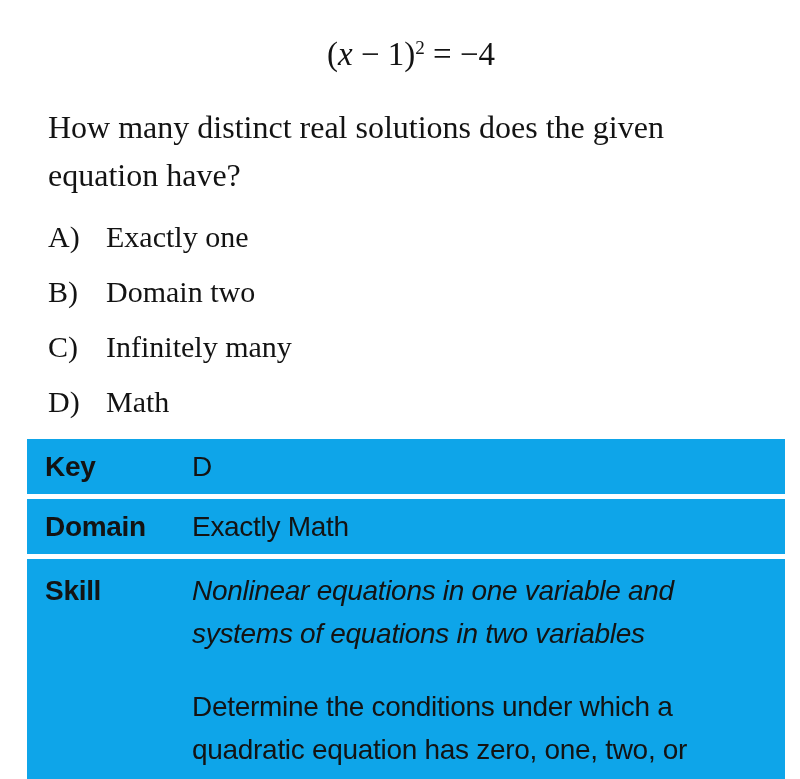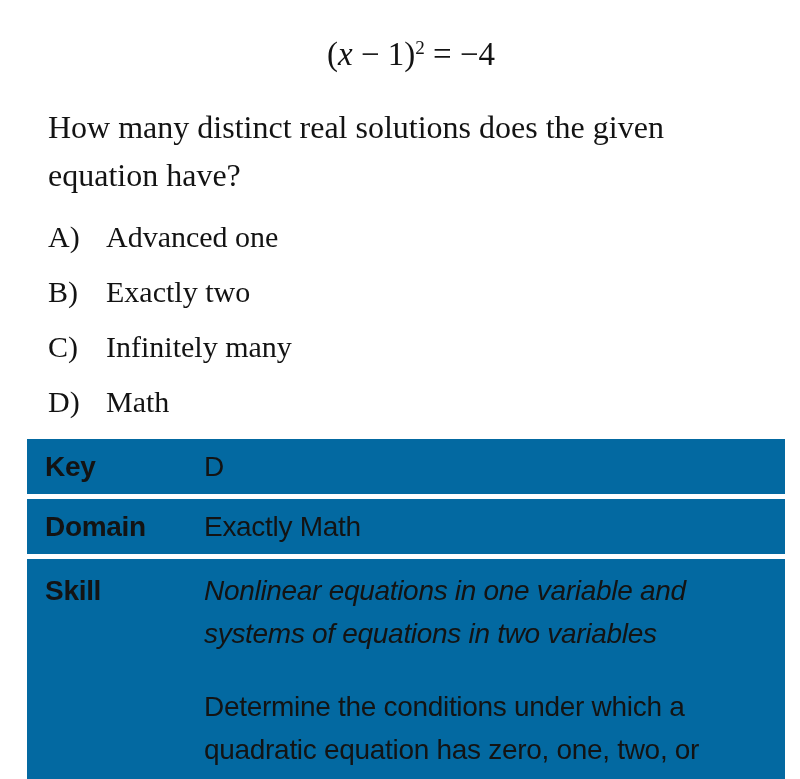--- a/index.html
+++ b/index.html
@@ -53,27 +53,26 @@
 
   
   .meta {
     margin-left: 27px;
     width: 758px;
     font-family: "Liberation Sans", sans-serif;
     font-size: 28px;
     letter-spacing: -0.3px;
   }
   .meta .row {
-    background: #0369a1;
+    background: #0ea5e9;
     display: flex;
     align-items: center;
     min-height: 55px;
     margin-bottom: 5px;
     padding-left: 18px;
-    gap: 12px;
   }
   .meta .label {
     font-weight: bold;
     width: 147px;
     flex-shrink: 0;
   }
   .meta .row-skill {
     align-items: flex-start;
     height: 296px;
     overflow: hidden;
@@ -89,25 +88,25 @@
 
 <div class="page">
 
   <div class="equation"><span>(</span><span class="var">x</span><span> − 1)</span><span class="exp">2</span><span> = −4</span></div>
 
   <p class="prompt">How many distinct real solutions does the given equation have?</p>
 
   <ul class="choices">
     <li class="choice">
       <span class="letter">A)</span>
-      <span class="text">Advanced one</span>
+      <span class="text">Exactly one</span>
     </li>
     <li class="choice">
       <span class="letter">B)</span>
-      <span class="text">Exactly two</span>
+      <span class="text">Domain two</span>
     </li>
     <li class="choice">
       <span class="letter">C)</span>
       <span class="text">Infinitely many</span>
     </li>
     <li class="choice">
       <span class="letter">D)</span>
       <span class="text">Math</span>
     </li>
   </ul>

